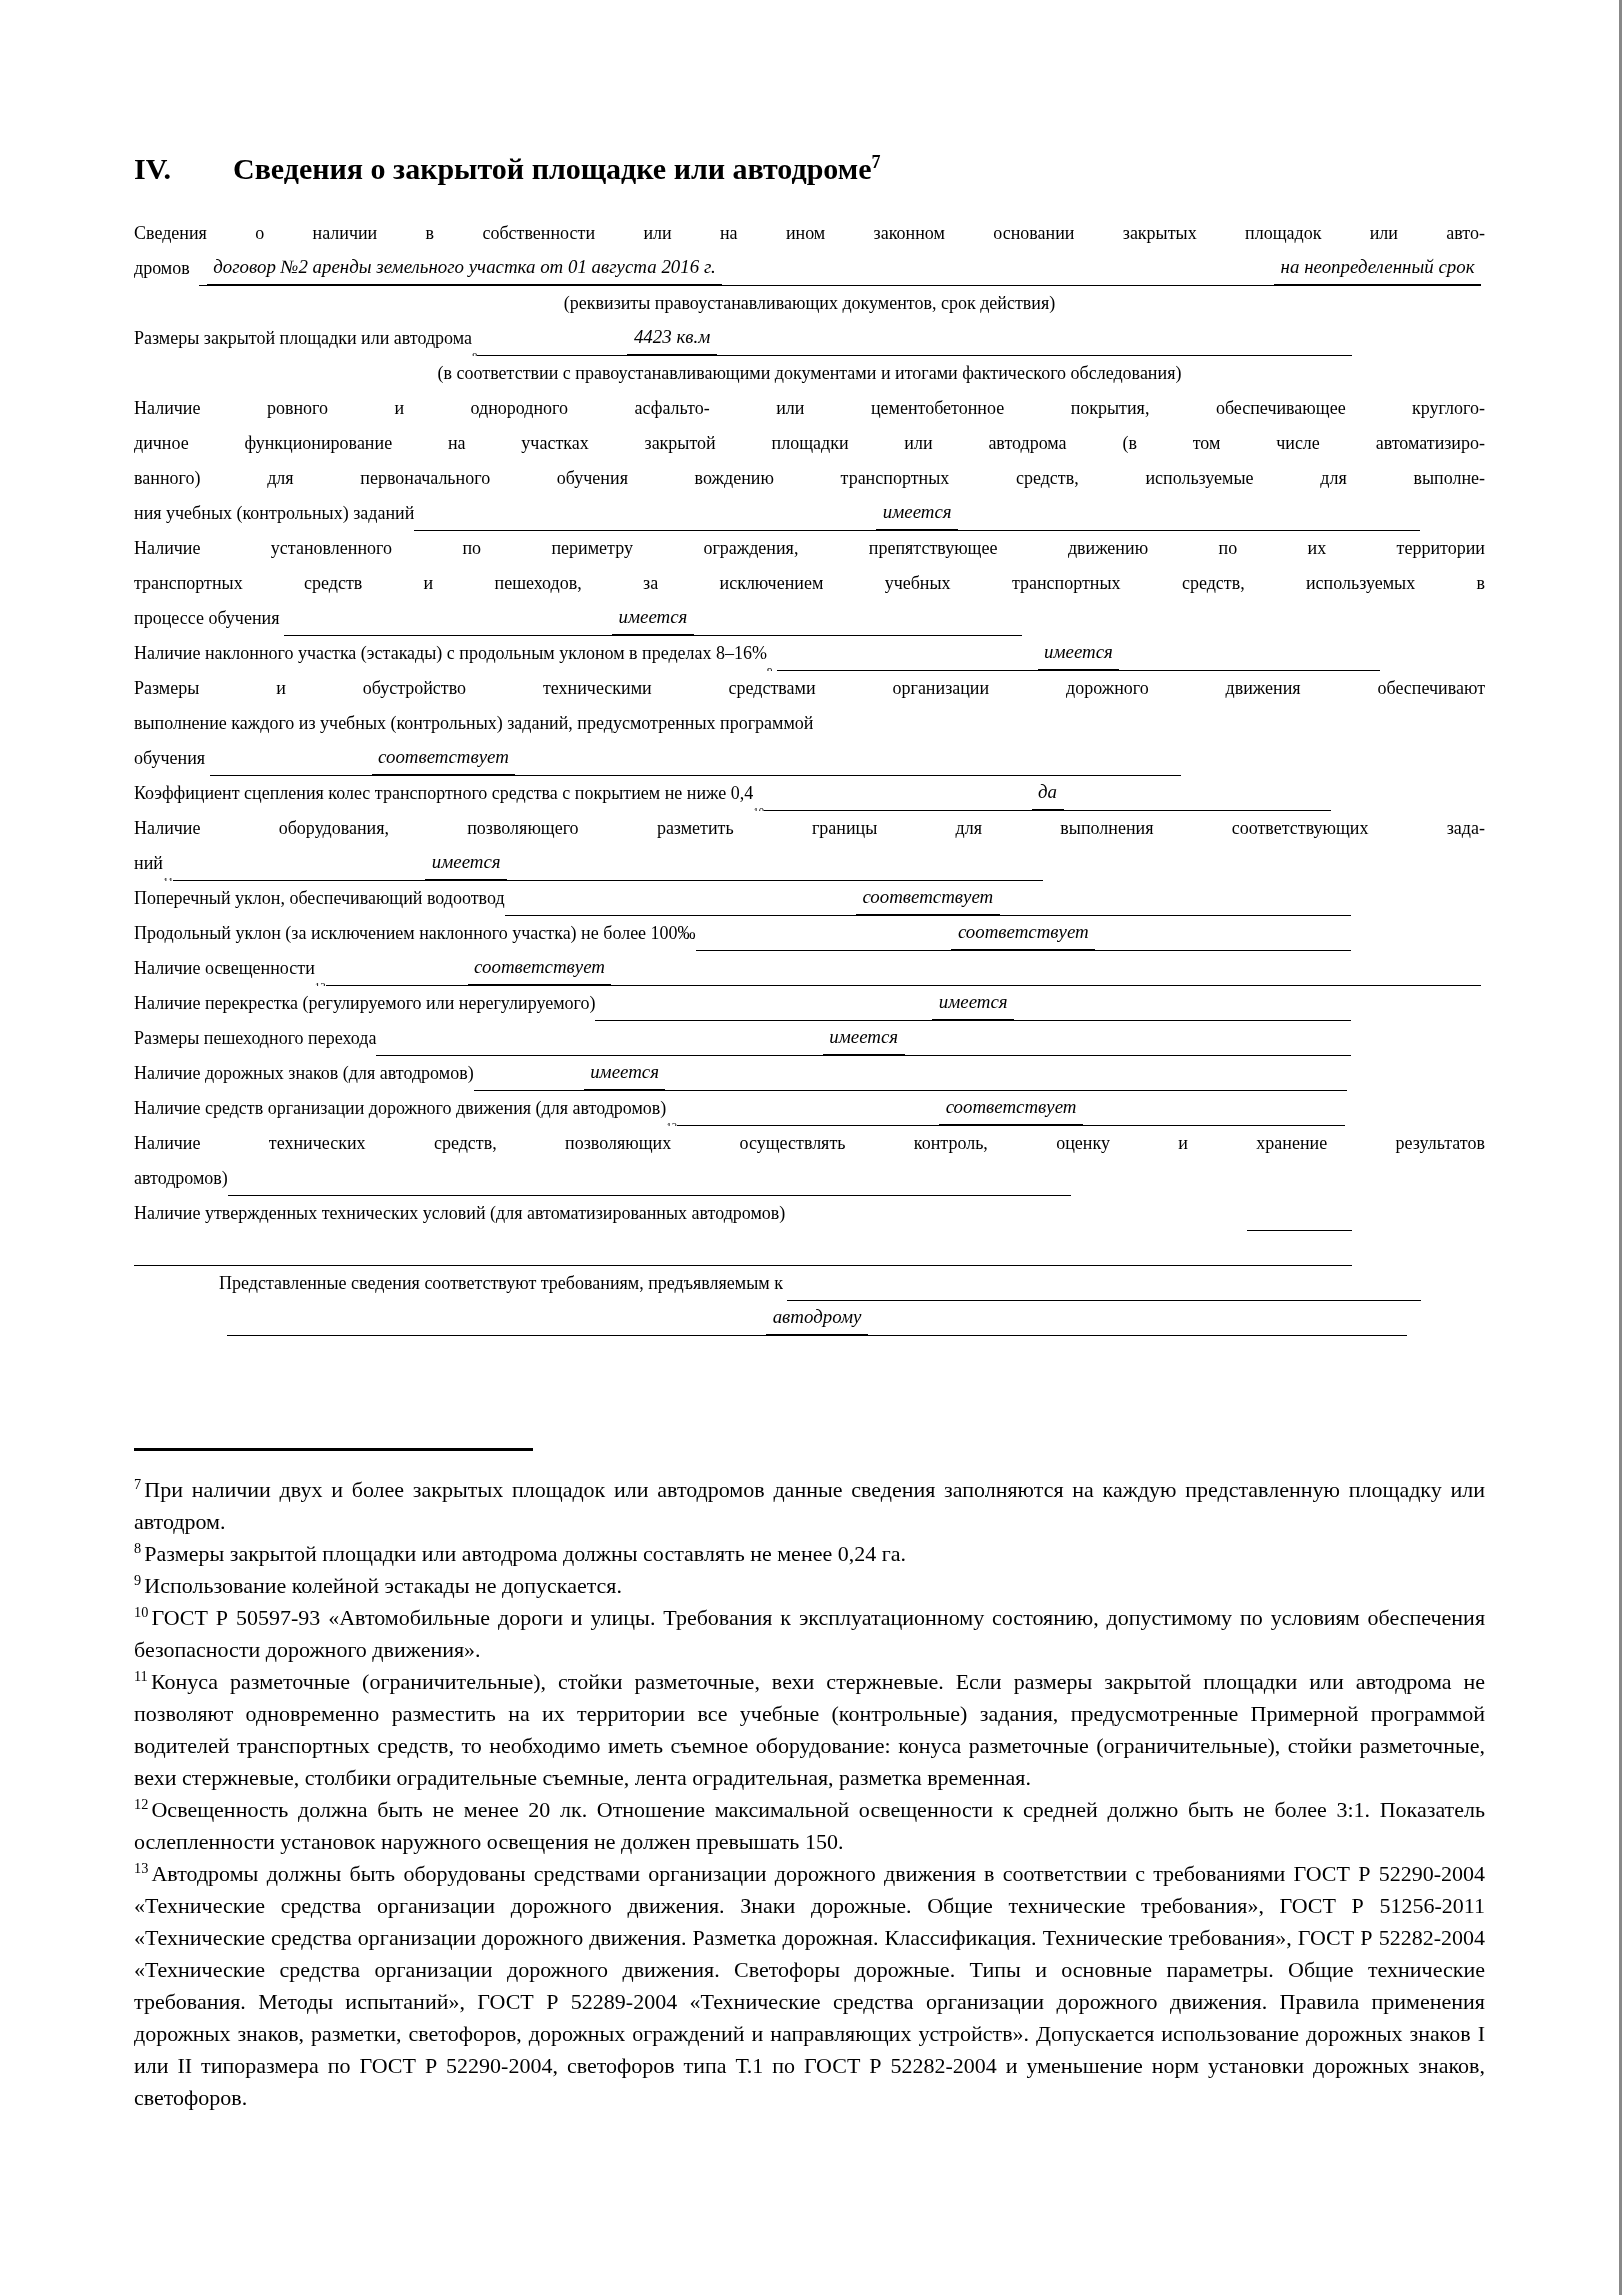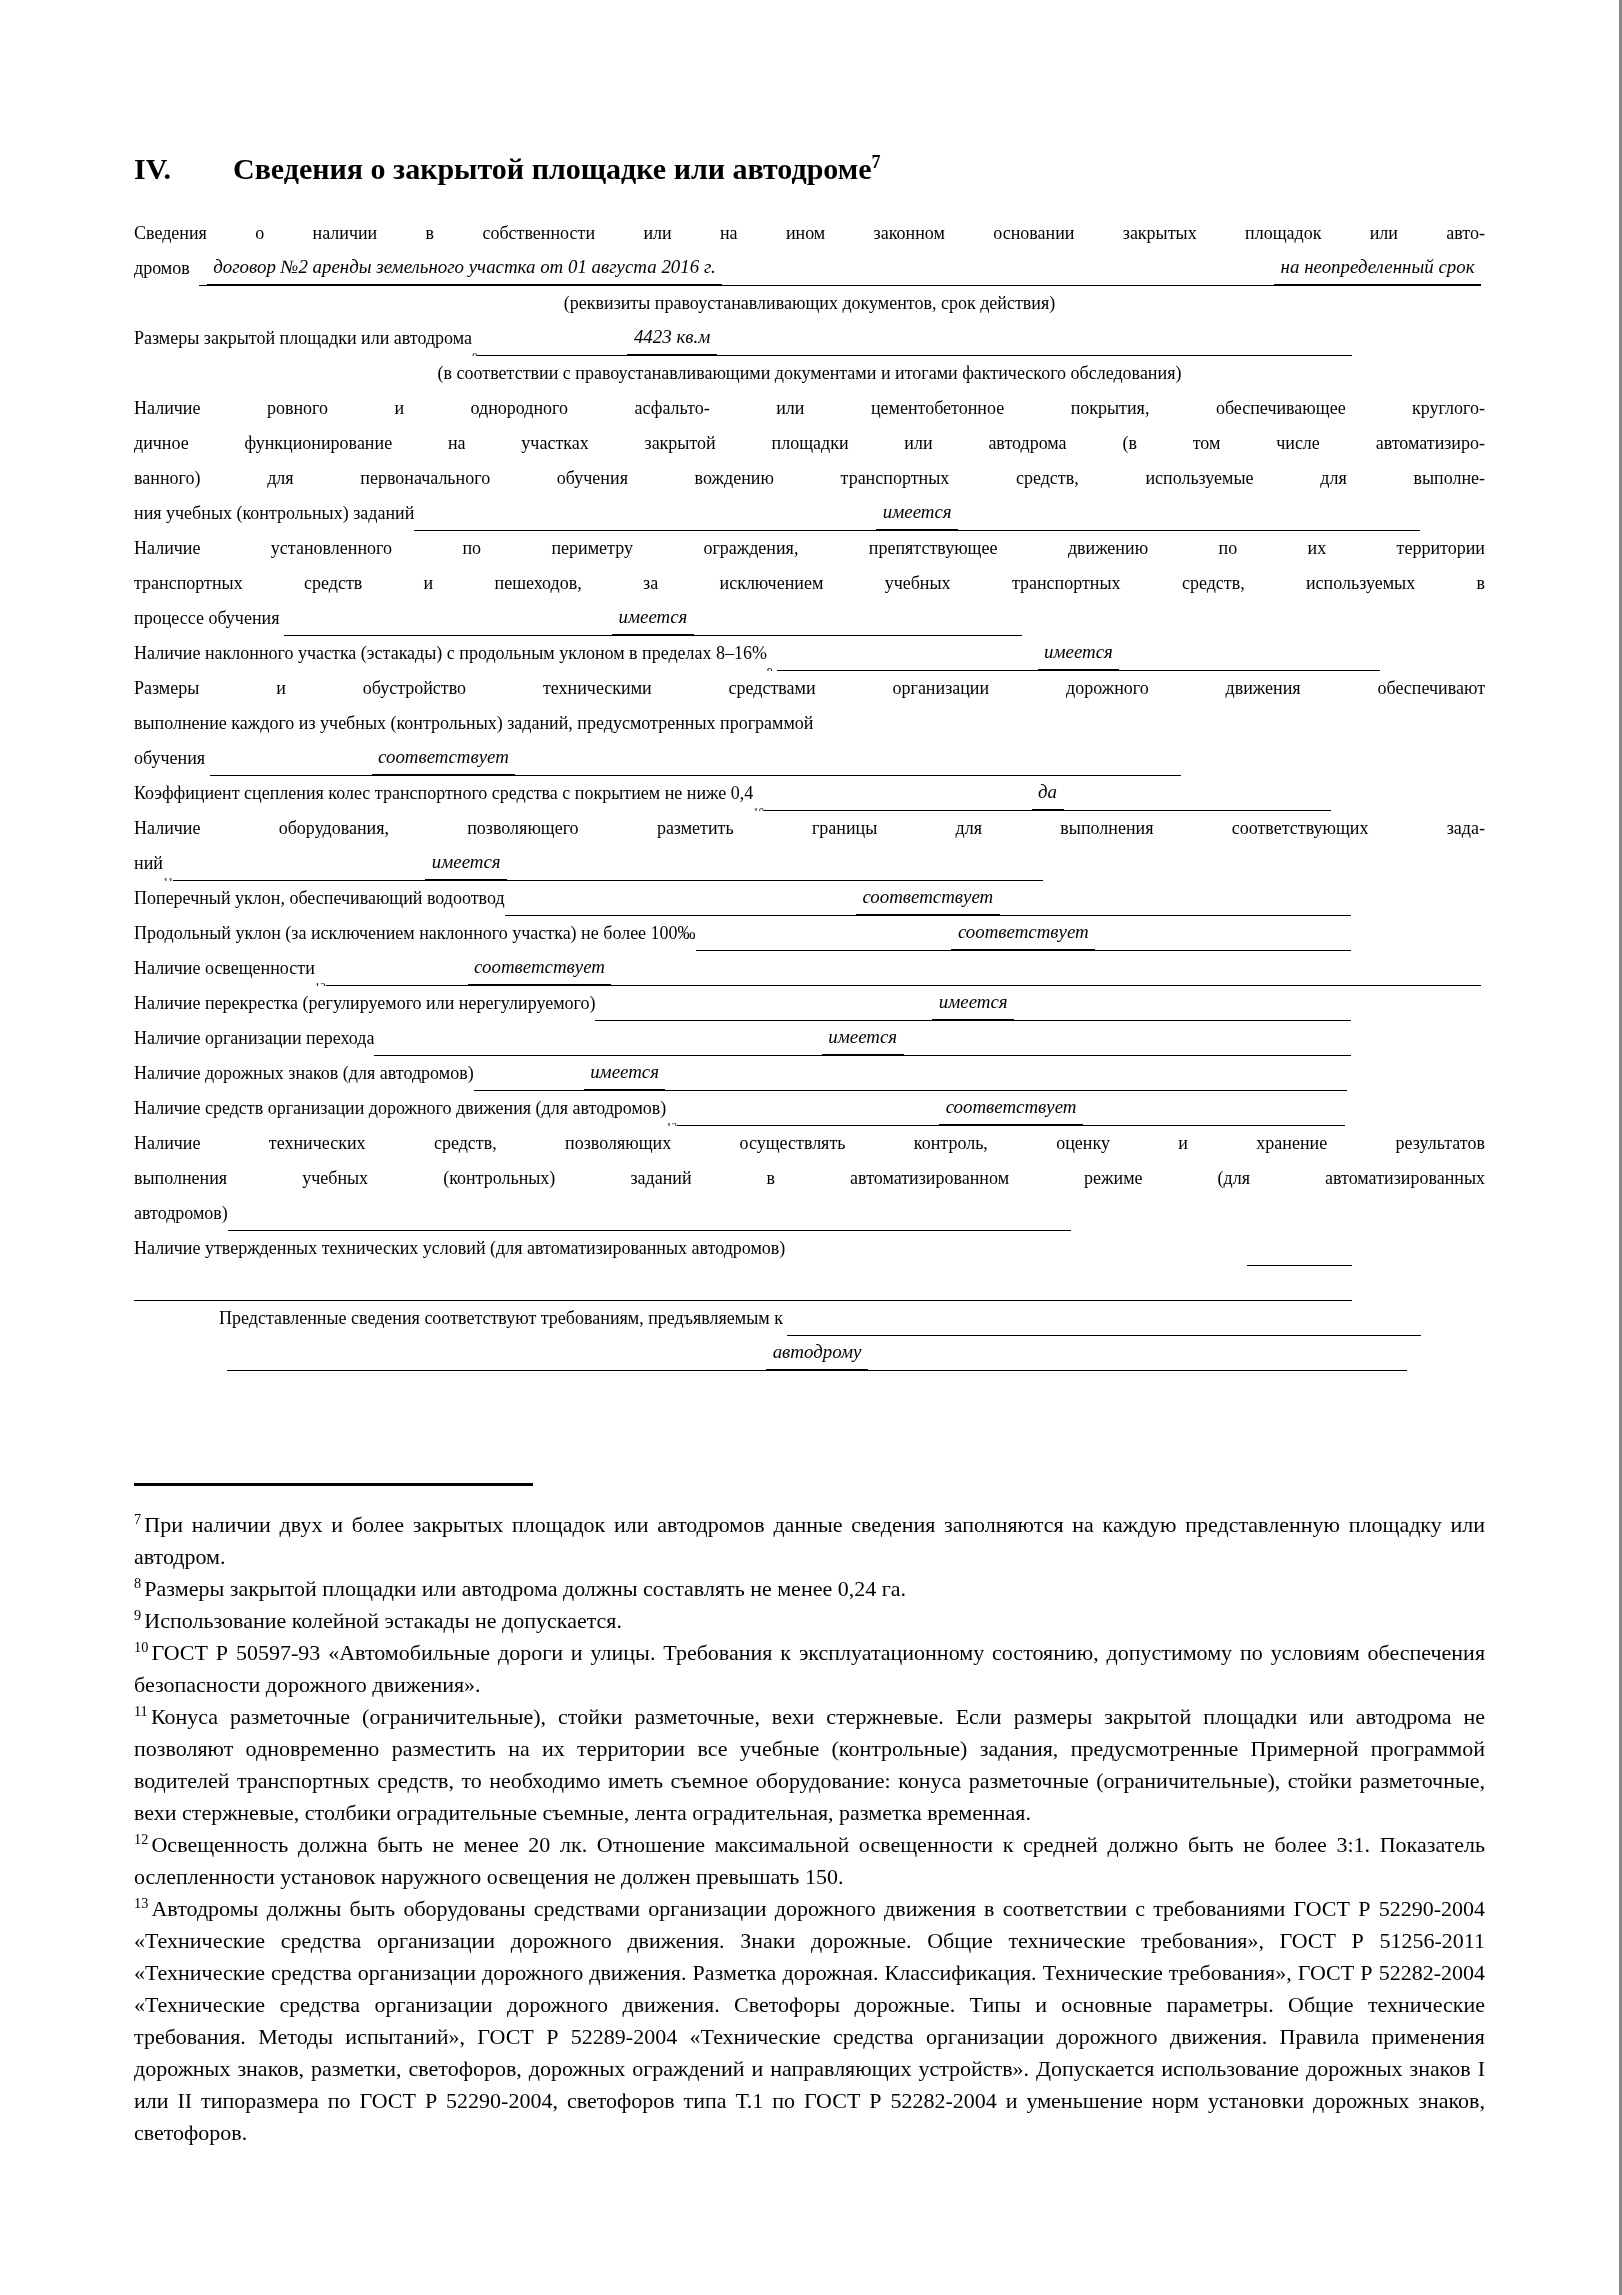--- a/index.html
+++ b/index.html
@@ -127,40 +127,39 @@
           <span class="val">соответствует</span>
         </span>
       </div>
       <div class="row flex">
         <span class="t">Наличие перекрестка (регулируемого или нерегулируемого)</span>
         <span class="field" style="margin-right: 134px;">
           <span class="val">имеется</span>
         </span>
       </div>
       <div class="row flex">
-        <span class="t">Наличие организации перехода</span>
+        <span class="t">Размеры пешеходного перехода</span>
         <span class="field" style="margin-right: 134px;">
           <span class="val">имеется</span>
         </span>
       </div>
       <div class="row flex">
         <span class="t">Наличие дорожных знаков (для автодромов)</span>
         <span class="field left" style="margin-right: 138px; padding-left: 110px;">
           <span class="val">имеется</span>
         </span>
       </div>
       <div class="row flex">
         <span class="t">Наличие средств организации дорожного движения (для автодромов)</span>
         <sup>13</sup>
         <span class="field" style="margin-right: 140px;">
           <span class="val">соответствует</span>
         </span>
       </div>
       <div class="row just">Наличие технических средств, позволяющих осуществлять контроль, оценку и хранение результатов</div>
-      <div class="row just">выполнения учебных (контрольных) заданий в автоматизированном режиме (для автоматизированных</div>
       <div class="row flex">
         <span class="t">автодромов)</span>
         <span class="field" style="margin-right: 414px;"></span>
       </div>
       <div class="row flex">
         <span class="t">Наличие утвержденных технических условий (для автоматизированных автодромов) </span>
         <span class="field" style="flex: 0 0 105px; margin-right: 133px; margin-left: auto;"></span>
       </div>
       <div class="row flex">
         <span class="field" style="margin-right: 133px;"></span>

